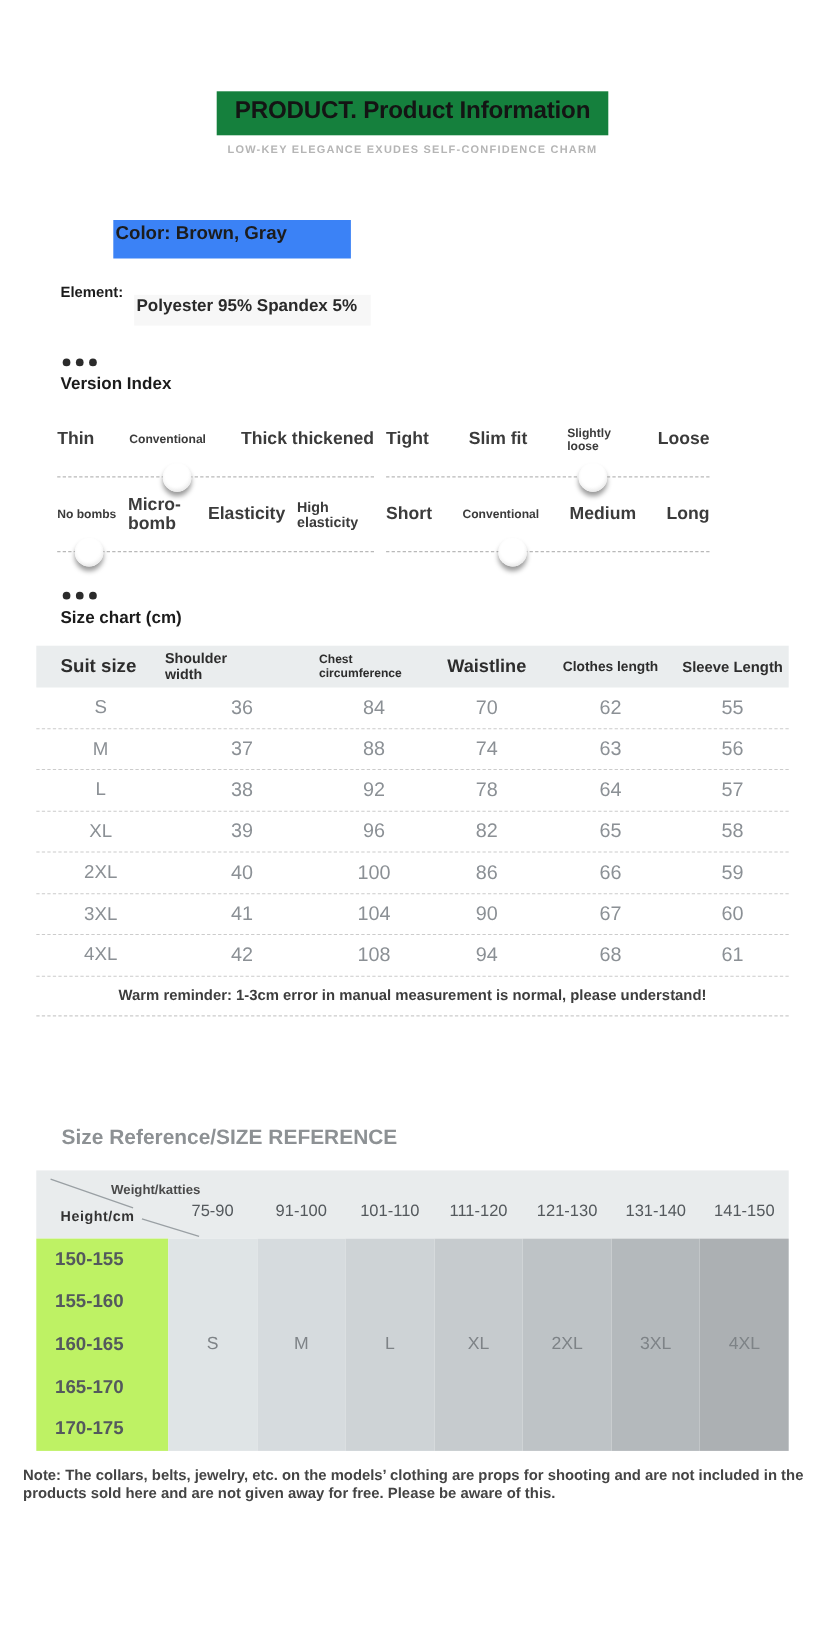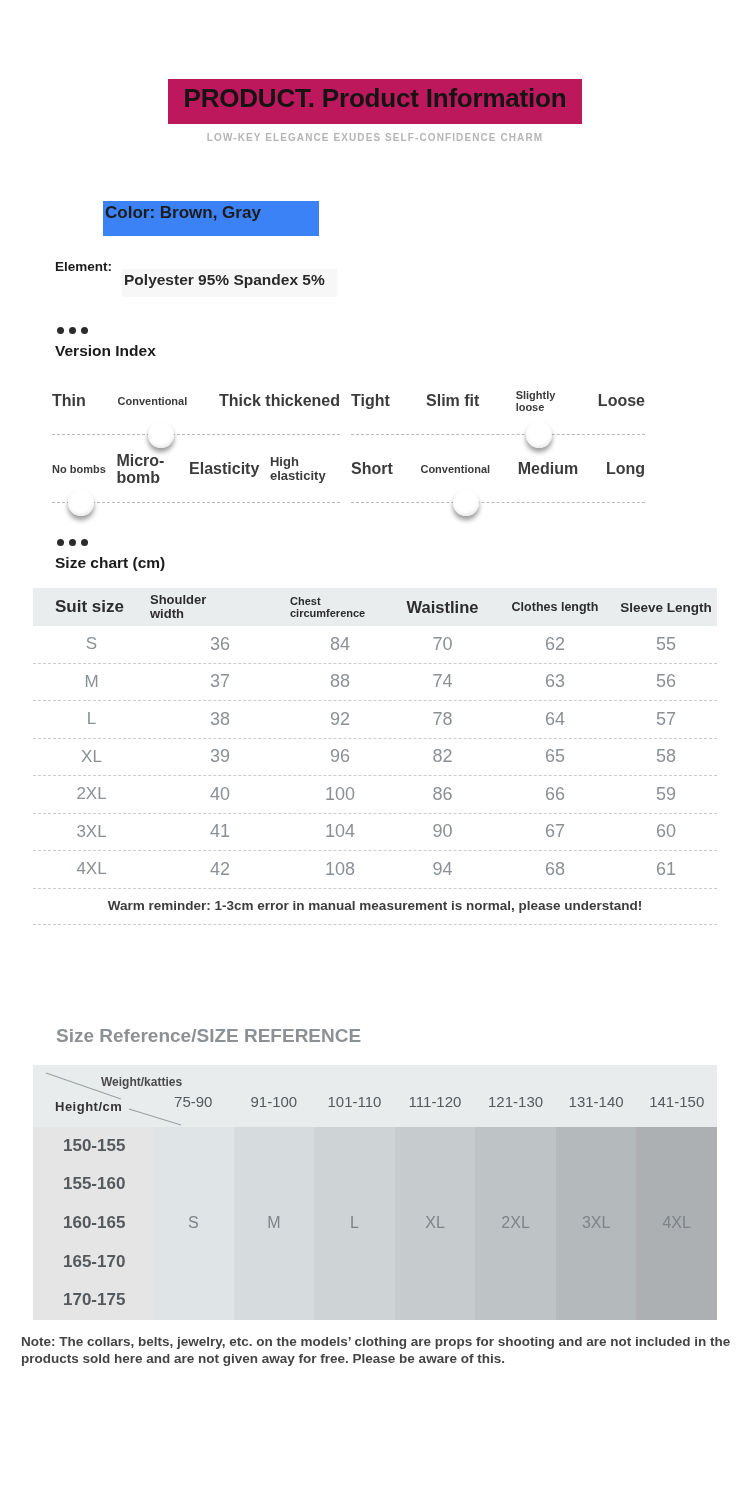--- a/index.html
+++ b/index.html
@@ -2,22 +2,22 @@
 <html><head>
 <meta charset="utf-8">
 <style>
   * { margin:0; padding:0; box-sizing:border-box; }
   html,body { background:#ffffff; }
   body { width:750px; height:1492px; font-family:"Liberation Sans","DejaVu Sans",sans-serif; color:#222; }
   .page { position:relative; width:750px; height:1492px; overflow:hidden; background:#fff; }
 
   
   header { margin-top:78px; text-align:center; }
-  .title-text { display:inline-block; font-size:26px; font-weight:bold; color:#141414; letter-spacing:-0.2px;
-                background:#be185d; padding:4px 16px 10px; }
+  .title-text { display:inline-block; font-size:22px; font-weight:bold; color:#141414; letter-spacing:-0.2px;
+                background:#15803d; padding:4px 16px 10px; }
   .subtitle { margin-top:8px; font-size:10px; letter-spacing:1.1px; color:#b5b5b5; font-weight:bold; }
 
   
   .color-line { margin:60px 0 0 55px; font-size:17px; font-weight:bold; color:#1c1c1c; }
   .color-line .hl { background:#3b82f6; padding:2px 58px 14px 2px;margin-left:48px; }
   .element-block { margin:32px 0 0 55px; display:flex; align-items:flex-start; }
   .element-label { font-size:13.5px; font-weight:bold; color:#1c1c1c; margin-top:4px; }
   .element-value { margin-left:10px; margin-top:14px; font-size:15.5px; font-weight:bold; color:#2a2a2a;
                    background:#f7f7f7; padding:2px 12px 8px 2px; }
 
@@ -243,21 +243,21 @@
         </div>
       <div class="mx-wlabel">75-90</div>
           <div class="mx-wlabel">91-100</div>
           <div class="mx-wlabel">101-110</div>
           <div class="mx-wlabel">111-120</div>
           <div class="mx-wlabel">121-130</div>
           <div class="mx-wlabel">131-140</div>
           <div class="mx-wlabel">141-150</div>
         </div>
       <div class="mx-body">
-        <div class="mx-heights" id="mx-heights" style="background: #e5e5e5; padding-left: 13px;">
+        <div class="mx-heights" id="mx-heights" style="background: #bef264;">
             <div class="mx-hrow">150-155</div>
             <div class="mx-hrow">155-160</div>
             <div class="mx-hrow">160-165</div>
             <div class="mx-hrow">165-170</div>
             <div class="mx-hrow">170-175</div>
           </div>
       <div class="mx-col" style="background: rgb(223, 228, 230);">S</div>
           <div class="mx-col" style="background: rgb(214, 219, 222);">M</div>
           <div class="mx-col" style="background: rgb(206, 211, 214);">L</div>
           <div class="mx-col" style="background: rgb(198, 203, 206);">XL</div>

